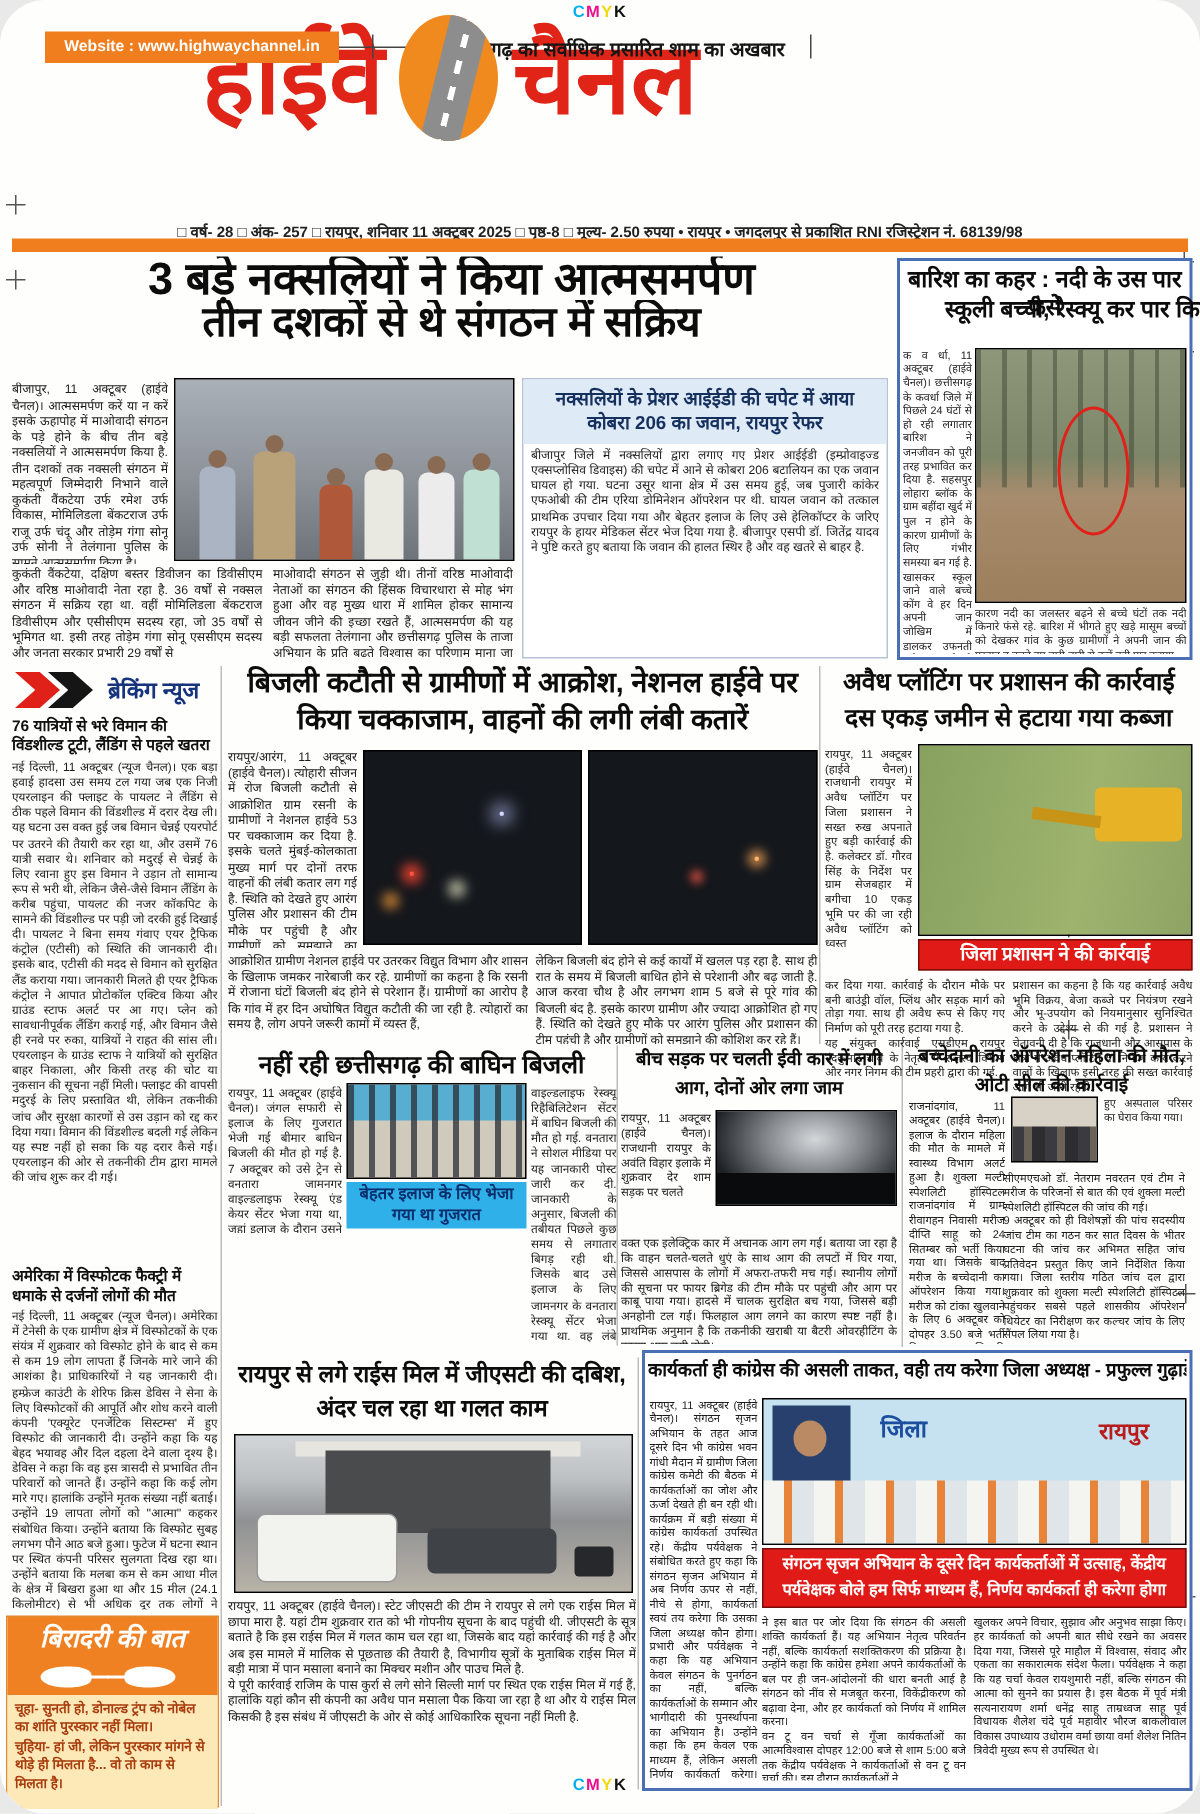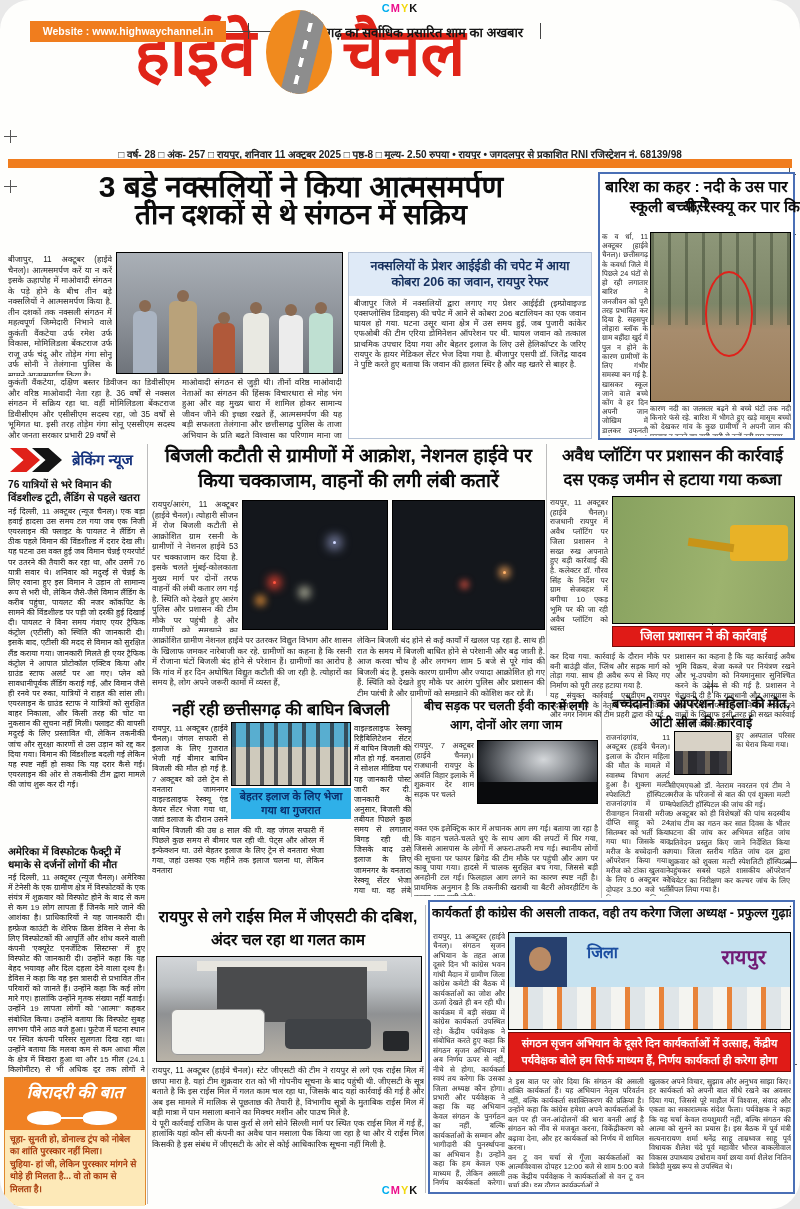--- a/index.html
+++ b/index.html
@@ -80,21 +80,21 @@
   #rm-roof{position:absolute;left:40px;top:4px;width:190px;height:10px;background:#e7e5df;}
   #rm-suv{position:absolute;left:14px;top:52px;width:92px;height:44px;background:#f2f2ee;border-radius:6px;border:1px solid #999;}
   #rm-car{position:absolute;left:128px;top:62px;width:86px;height:30px;background:#3f4246;border-radius:5px;}
   #rm-bike{position:absolute;left:226px;top:74px;width:26px;height:20px;background:#26282b;border-radius:3px;}
   #congress-photo{left:508px;top:932px;width:283px;height:98px;background:#c6e2f0;}
   #cg-poster{position:absolute;left:6px;top:4px;width:52px;height:70px;background:#27406e;}
   #cg-poster::after{content:"";position:absolute;left:14px;top:10px;width:22px;height:24px;border-radius:50%;background:#b98a64;}
   #cg-people{position:absolute;bottom:0;left:0;width:100%;height:42px;
      background:repeating-linear-gradient(90deg,#f4f4f0 0 14px,#e8833a 14px 19px,#dfe5e8 19px 34px);}
   #cg-banner-left{position:absolute;left:78px;top:8px;font-size:16px;font-weight:bold;color:#1c4ea0;}
-  #cg-banner-right{position:absolute;right:24px;top:10px;font-size:20px;font-weight:bold;color:#701a75;}
+  #cg-banner-right{position:absolute;right:24px;top:10px;font-size:15px;font-weight:bold;color:#b91c1c;}
   
   .red-cap{position:absolute;background:#e01b17;color:#fff;font-weight:bold;text-align:center;
      border:1px solid #7a0c0a;box-sizing:border-box;overflow:hidden;}
   #tiger-cap{position:absolute;left:231px;top:788px;width:120px;height:31px;background:#2fb0e8;
      color:#0a2f6e;font-weight:bold;font-size:11px;line-height:1.25;text-align:center;padding-top:2px;box-sizing:border-box;}
   
   #bn-head{left:8px;top:446px;width:138px;height:28px;}
   .chev{position:absolute;top:2px;width:30px;height:24px;
         clip-path:polygon(0 0,55% 0,100% 50%,55% 100%,0 100%,45% 50%);}
   #bn-label{position:absolute;left:64px;top:3px;font-size:15px;font-weight:bold;color:#16337d;}
@@ -222,24 +222,23 @@
   <div class="red-cap" style="left:612px;top:626px;width:183px;height:21px;font-size:12.5px;line-height:19px;">जिला प्रशासन ने की कार्रवाई</div>
   <div class="bt" style="left:550px;top:652px;width:120px;height:78px;font-size:7.6px;">कर दिया गया. कार्रवाई के दौरान मौके पर बनी बाउंड्री वॉल, प्लिंथ और सड़क मार्ग को तोड़ा गया. साथ ही अवैध रूप से किए गए निर्माण को पूरी तरह हटाया गया है.
 यह संयुक्त कार्रवाई एसडीएम रायपुर नंदकुमार चौबे के नेतृत्व में राजस्व विभाग और नगर निगम की टीम प्रहरी द्वारा की गई.</div>
   <div class="bt" style="left:675px;top:652px;width:120px;height:78px;font-size:7.6px;">प्रशासन का कहना है कि यह कार्रवाई अवैध भूमि विक्रय, बेजा कब्जे पर नियंत्रण रखने और भू-उपयोग को नियमानुसार सुनिश्चित करने के उद्देश्य से की गई है. प्रशासन ने चेतावनी दी है कि राजधानी और आसपास के क्षेत्रों में अवैध प्लॉटिंग या निर्माण कार्य करने वालों के खिलाफ इसी तरह की सख्त कार्रवाई आगे भी जारी रहेगी.</div>
 
   <div class="hl" style="left:152px;top:697px;width:258px;font-size:16.5px;">नहीं रही छत्तीसगढ़ की बाघिन बिजली</div>
   <div class="bt" style="left:152px;top:724px;width:76px;height:98px;font-size:7.9px;">रायपुर, 11 अक्टूबर (हाईवे चैनल)। जंगल सफारी से इलाज के लिए गुजरात भेजी गई बीमार बाघिन बिजली की मौत हो गई है. 7 अक्टूबर को उसे ट्रेन से वनतारा जामनगर वाइल्डलाइफ रेस्क्यू एंड केयर सेंटर भेजा गया था, जहां इलाज के दौरान उसने दम तोड़ दिया</div>
   <div id="tiger-photo" class="photo"></div>
   <div id="tiger-cap">बेहतर इलाज के लिए भेजा गया था गुजरात</div>
   <div class="bt" style="left:354px;top:724px;width:57px;height:172px;font-size:7.9px;">वाइल्डलाइफ रेस्क्यू रिहैबिलिटेशन सेंटर में बाघिन बिजली की मौत हो गई. वनतारा ने सोशल मीडिया पर यह जानकारी पोस्ट जारी कर दी. जानकारी के अनुसार, बिजली की तबीयत पिछले कुछ समय से लगातार बिगड़ रही थी. जिसके बाद उसे इलाज के लिए जामनगर के वनतारा रेस्क्यू सेंटर भेजा गया था. वह लंबे समय से लोगों के बीच लोकप्रिय थी. बिजली की तबीयत में गिरावट आने के बाद रायपुर में प्राथमिक इलाज किया गया, लेकिन स्थिति में सुधार न होने पर विशेषज्ञों की टीम ने उसे ट्रेन में स्पेशल कोच के जरिए जामनगर भेजा था.</div>
-  <div class="bt" style="left:152px;top:826px;width:172px;height:70px;font-size:7.9px;">बाघिन बिजली की उम्र 8 साल की थी. वह जंगल सफारी में पिछले कुछ समय से बीमार चल रही थी. पेट्स और ओरल में इन्फेक्शन था. उसे बेहतर इलाज के लिए ट्रेन से वनतारा भेजा गया, जहां उसका एक महीने तक इलाज चलना था, लेकिन वनतारा</div>
 
   <div class="hl" style="left:414px;top:697px;width:184px;font-size:12.3px;line-height:1.55;">बीच सड़क पर चलती ईवी कार में लगी आग, दोनों ओर लगा जाम</div>
-  <div class="bt" style="left:414px;top:741px;width:60px;height:82px;font-size:7.7px;">रायपुर, 7 अक्टूबर (हाईवे चैनल)। राजधानी रायपुर के अवंति विहार इलाके में शुक्रवार देर शाम सड़क पर चलते</div>
+  <div class="bt" style="left:414px;top:741px;width:60px;height:82px;font-size:7.7px;">रायपुर, 11 अक्टूबर (हाईवे चैनल)। राजधानी रायपुर के अवंति विहार इलाके में शुक्रवार देर शाम सड़क पर चलते</div>
   <div id="ev-photo" class="photo"></div>
   <div class="bt" style="left:414px;top:824px;width:184px;height:72px;font-size:7.7px;">वक्त एक इलेक्ट्रिक कार में अचानक आग लग गई। बताया जा रहा है कि वाहन चलते-चलते धुएं के साथ आग की लपटों में घिर गया, जिससे आसपास के लोगों में अफरा-तफरी मच गई। स्थानीय लोगों की सूचना पर फायर ब्रिगेड की टीम मौके पर पहुंची और आग पर काबू पाया गया। हादसे में चालक सुरक्षित बच गया, जिससे बड़ी अनहोनी टल गई। फिलहाल आग लगने का कारण स्पष्ट नहीं है। प्राथमिक अनुमान है कि तकनीकी खराबी या बैटरी ओवरहीटिंग के कारण आग लगी होगी।</div>
 
   <div class="hl" style="left:606px;top:694px;width:190px;font-size:12.8px;line-height:1.5;">बच्चेदानी का ऑपरेशन महिला की मौत, ओटी सील की कार्रवाई</div>
   <div class="bt" style="left:606px;top:733px;width:64px;height:163px;font-size:7.4px;">राजनांदगांव, 11 अक्टूबर (हाईवे चैनल)। इलाज के दौरान महिला की मौत के मामले में स्वास्थ्य विभाग अलर्ट हुआ है। शुक्ला मल्टी स्पेशलिटी हॉस्पिटल राजनांदगांव में ग्राम रीवागहन निवासी मरीज दीप्ति साहू को 24 सितम्बर को भर्ती किया गया था। जिसके बाद मरीज के बच्चेदानी का ऑपरेशन किया गया। मरीज को टांका खुलवाने के लिए 6 अक्टूबर को दोपहर 3.50 बजे भर्ती किया गया था, जिसकी इलाज के दौरान 9 अक्टूबर को मौत हो गई। मरीज की मृत्यु के पश्चात मरीज के परिजनों द्वारा इलाज में लापरवाही होने के कारण मृत्यु होने का आरोप लगाते</div>
   <div id="hospital-photo" class="photo"></div>
   <div class="bt" style="left:736px;top:731px;width:59px;height:46px;font-size:7.2px;">हुए अस्पताल परिसर का घेराव किया गया।</div>
   <div class="bt" style="left:669px;top:781px;width:121px;height:115px;font-size:7.4px;">सीएमएचओ डॉ. नेतराम नवरतन एवं टीम ने मरीज के परिजनों से बात की एवं शुक्ला मल्टी स्पेशलिटी हॉस्पिटल की जांच की गई।
 9 अक्टूबर को ही विशेषज्ञों की पांच सदस्यीय जांच टीम का गठन कर सात दिवस के भीतर घटना की जांच कर अभिमत सहित जांच प्रतिवेदन प्रस्तुत किए जाने निर्देशित किया गया। जिला स्तरीय गठित जांच दल द्वारा शुक्रवार को शुक्ला मल्टी स्पेशलिटी हॉस्पिटल पहुंचकर सबसे पहले शासकीय ऑपरेशन थियेटर का निरीक्षण कर कल्चर जांच के लिए सैंपल लिया गया है।</div>
 

